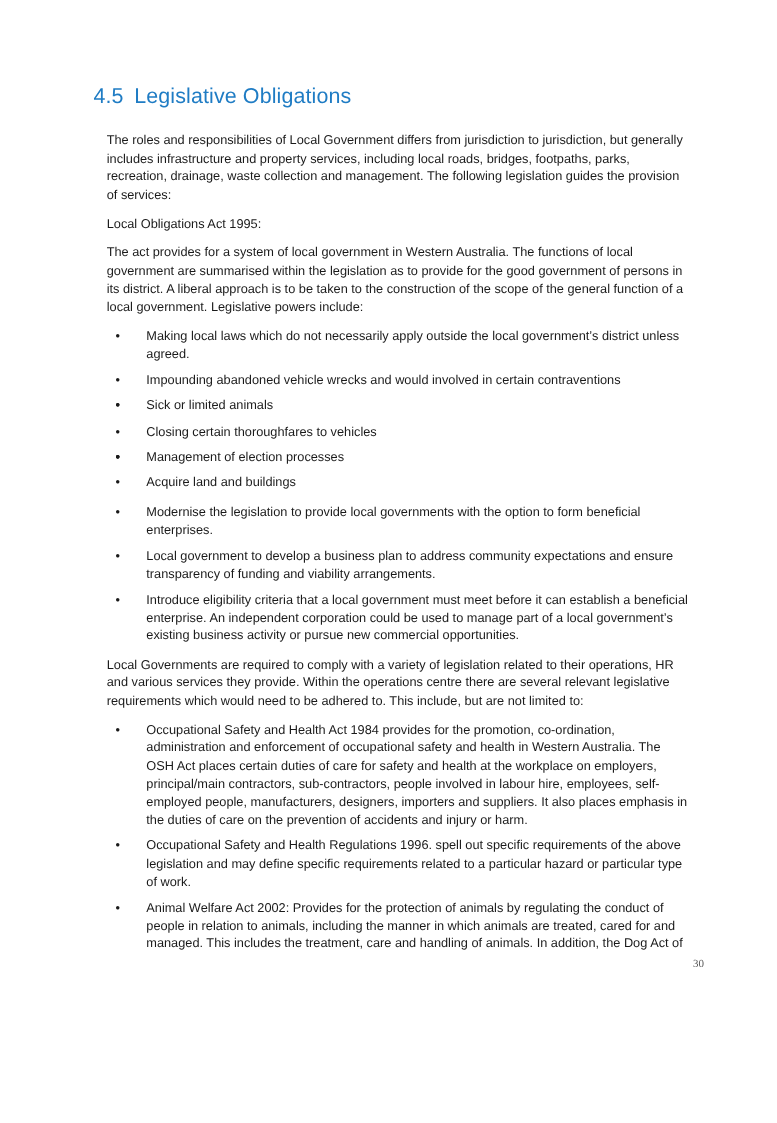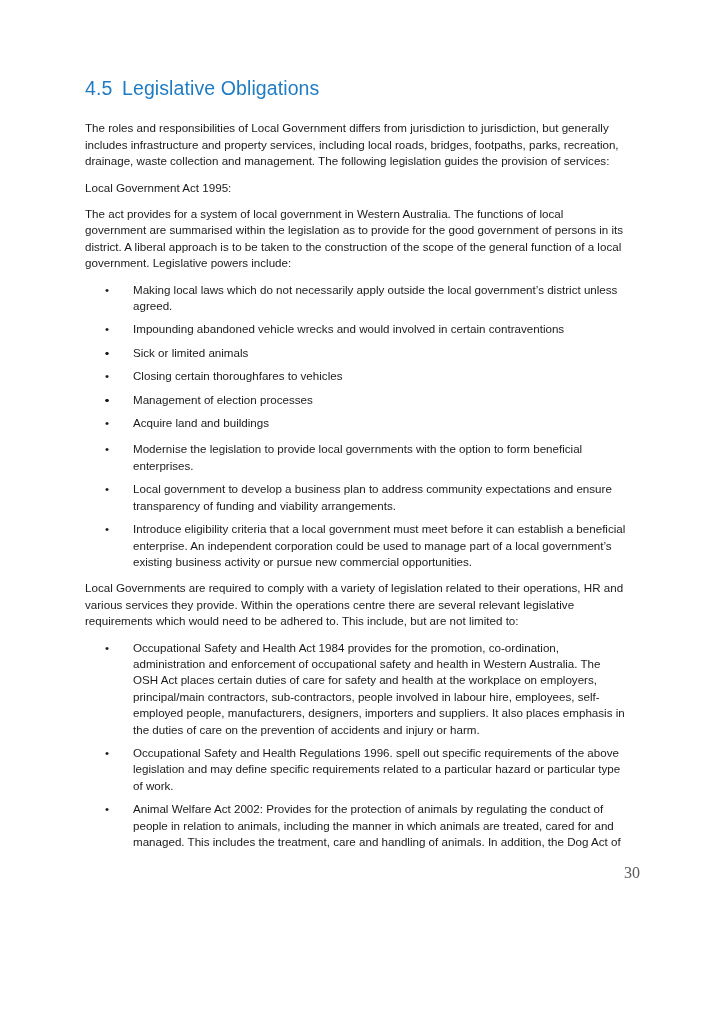--- a/index.html
+++ b/index.html
@@ -36,21 +36,21 @@
     letter-spacing: 0.1px;
     display: flex;
   }
   h2.section-heading .sec-num {
     display: inline-block;
     min-width: 37px;
   }
   p.body-para {
     font-size: 11.6px;
     line-height: 16.4px;
-    margin: 0 0 10px 0;
+    margin: 0 0 10px 12px;
     color: #1a1a1a;
     text-align: left;
   }
   ul.bullets {
     list-style: none;
     margin: 0 0 10px 0;
     padding: 0;
   }
   ul.bullets li {
     position: relative;
@@ -67,39 +67,39 @@
     position: absolute;
     left: 20px;
     top: 0;
     font-size: 11.6px;
     line-height: 16.4px;
   }
   .page-number {
     position: absolute;
     right: 66px;
     bottom: 54px;
-    font-size: 16px;
+    font-size: 10px;
     color: #5a5a5a;
     font-family: "Liberation Serif", serif;
   }
 </style>
 </head>
 <body>
 
 <div class="page">
   <div class="content">
 
     <h2 class="section-heading">
       <span class="sec-num">4.5</span>
       <span>Legislative Obligations</span>
     </h2>
 
     <p class="body-para">The roles and responsibilities of Local Government differs from jurisdiction to jurisdiction, but generally includes infrastructure and property services, including local roads, bridges, footpaths, parks, recreation, drainage, waste collection and management. The following legislation guides the provision of services:</p>
 
-    <p class="body-para">Local Government Act 1995:</p>
+    <p class="body-para">Local Obligations Act 1995:</p>
 
     <p class="body-para">The act provides for a system of local government in Western Australia. The functions of local government are summarised within the legislation as to provide for the good government of persons in its district. A liberal approach is to be taken to the construction of the scope of the general function of a local government. Legislative powers include:</p>
 
     <ul class="bullets">
       <li><span class="bullet-mark">•</span><span>Making local laws which do not necessarily apply outside the local government’s district unless agreed.</span></li>
       <li><span class="bullet-mark">•</span><span>Impounding abandoned vehicle wrecks and would involved in certain contraventions</span></li>
       <li><span class="bullet-mark">•</span></li>
       <li><span class="bullet-mark">•</span><span>Sick or limited animals</span></li>
       <li><span class="bullet-mark">•</span><span>Closing certain thoroughfares to vehicles</span></li>
       <li><span class="bullet-mark">•</span></li>

